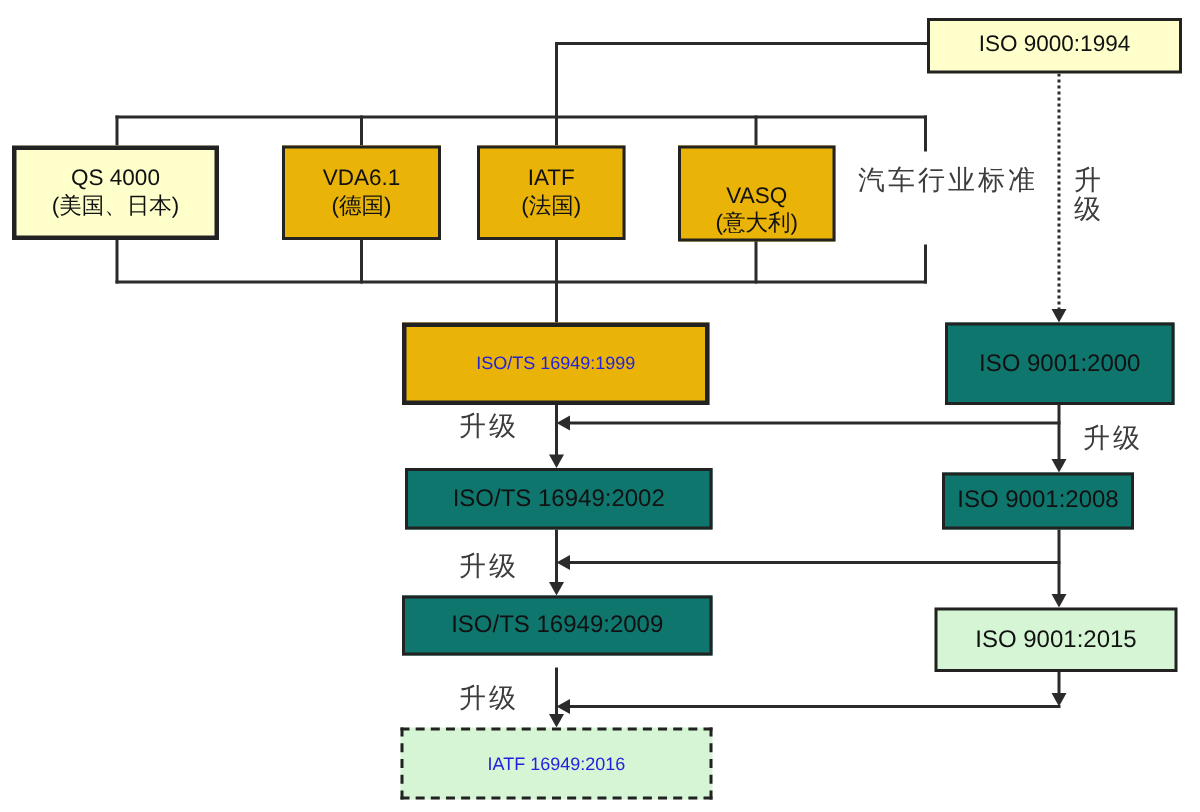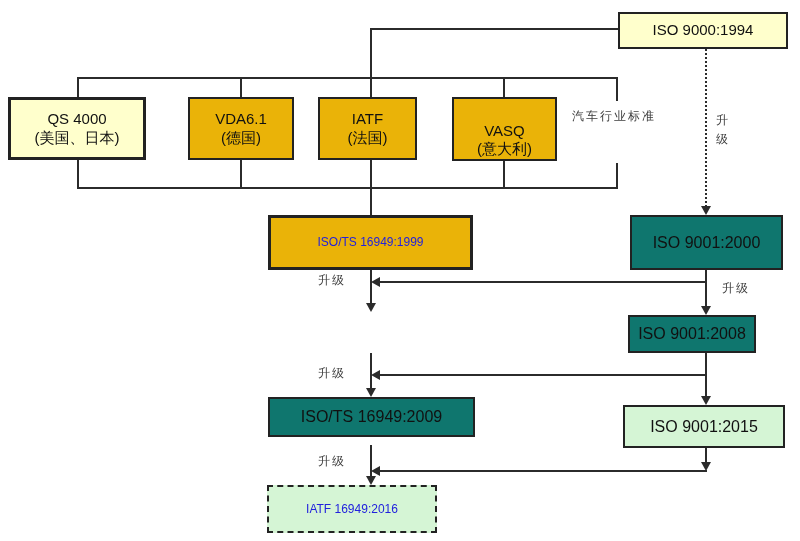--- a/index.html
+++ b/index.html
@@ -16,21 +16,21 @@
   .blue-text{color:#2222dd;font-size:12px;}
   .big{font-size:16px;}
   .hline,.vline{position:absolute;background:#2b2b2b;}
   .vdot{position:absolute;width:0;border-left:2px dotted #2b2b2b;}
   .arr-down{position:absolute;width:0;height:0;
             border-left:5px solid transparent;border-right:5px solid transparent;
             border-top:9px solid #2b2b2b;}
   .arr-left{position:absolute;width:0;height:0;
             border-top:5px solid transparent;border-bottom:5px solid transparent;
             border-right:9px solid #2b2b2b;}
-  .lbl{position:absolute;font-size:12px;color:#3d3d3d;letter-spacing:2px;white-space:nowrap;}
+  .lbl{position:absolute;font-size:18px;color:#3d3d3d;letter-spacing:2px;white-space:nowrap;}
   .lbl-vert{display:flex;flex-direction:column;line-height:19px;letter-spacing:0;}
 </style>
 </head>
 <body>
 
 <div class="canvas">
 
   <div class="hline" style="left:370px;top:28px;width:248px;height:2px;"></div>
   <div class="vline" style="left:370px;top:28px;width:2px;height:69px;"></div>
   <div class="hline" style="left:77px;top:77px;width:541px;height:2px;"></div>
@@ -100,32 +100,35 @@
   <div class="box thick" style="left:268px;top:215px;width:205px;height:55px;">
     <span class="blue-text">ISO/TS 16949:1999</span>
   </div>
   <div class="box cyan big" style="left:630px;top:215px;width:153px;height:55px;">
     <span>ISO 9001:2000</span>
   </div>
 
   <div class="lbl" style="left:296px;top:272px;width:50px;text-align:right;">升级</div>
   <div class="lbl" style="left:722px;top:280px;">升级</div>
 
+  <div class="box cyan big" style="left:270px;top:312px;width:205px;height:41px;">
+    <span>ISO/TS 16949:2002</span>
+  </div>
   <div class="box cyan big" style="left:628px;top:315px;width:128px;height:38px;">
     <span>ISO 9001:2008</span>
   </div>
 
   <div class="lbl" style="left:296px;top:365px;width:50px;text-align:right;">升级</div>
 
   <div class="box cyan big" style="left:268px;top:397px;width:207px;height:40px;">
     <span>ISO/TS 16949:2009</span>
   </div>
   <div class="box green big" style="left:623px;top:405px;width:162px;height:43px;">
     <span>ISO 9001:2015</span>
   </div>
 
   <div class="lbl" style="left:296px;top:453px;width:50px;text-align:right;">升级</div>
 
-  <div class="box green dashdot" style="left:267px;top:485px;width:170px;height:48px;">
+  <div class="box green dashdot" style="left:267px;top:485px;width:208px;height:48px;">
     <span class="blue-text">IATF 16949:2016</span>
   </div>
 
 </div>
 
 </body></html>

